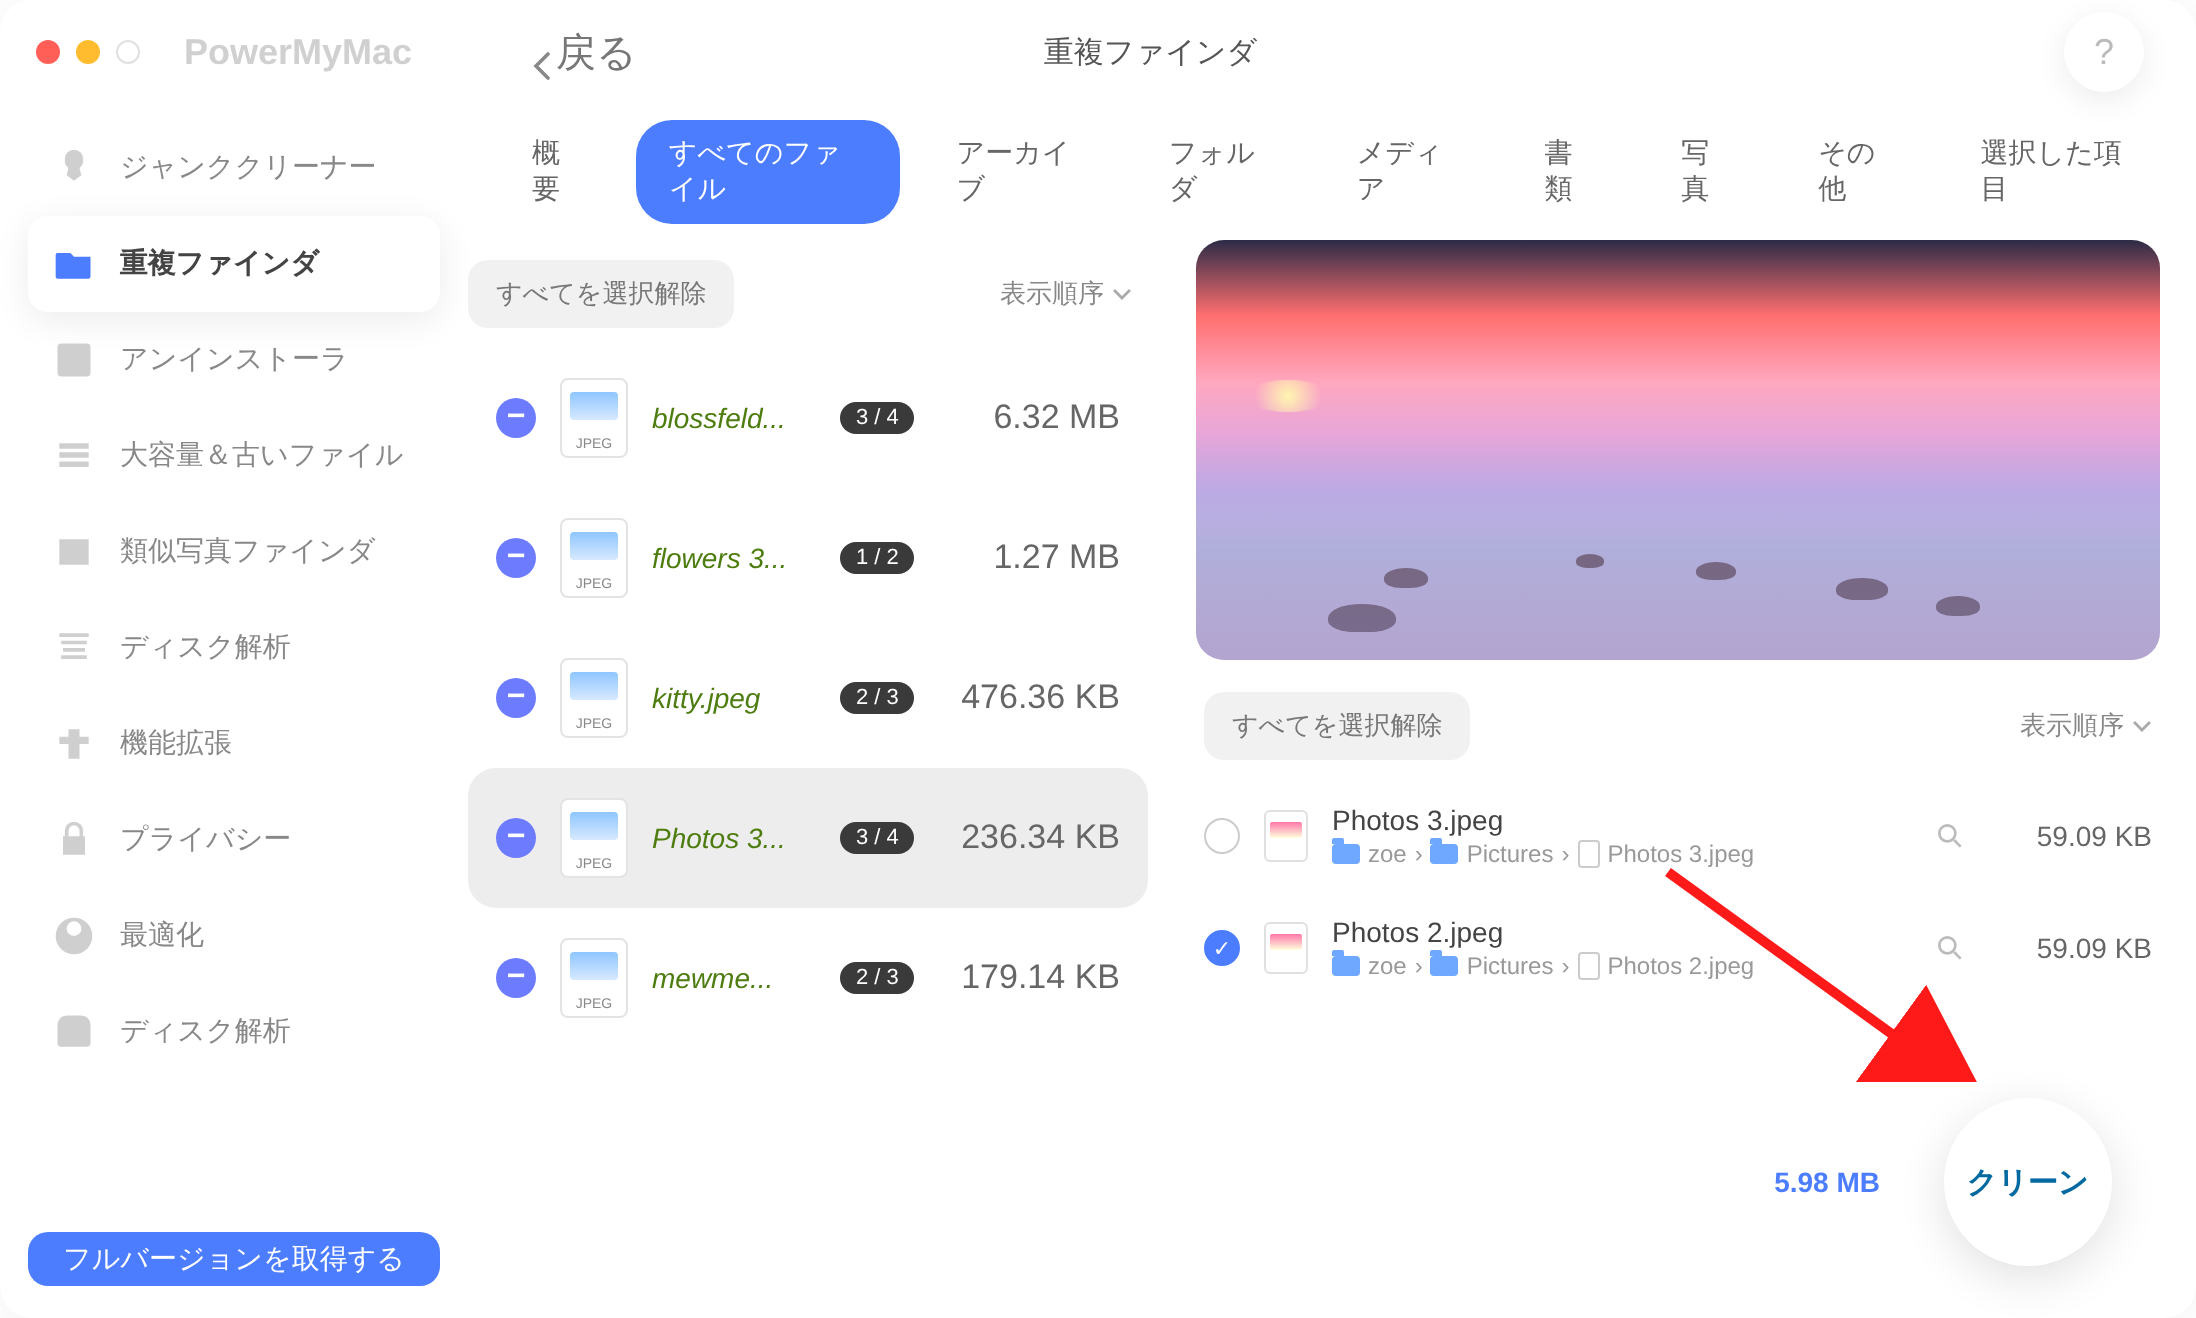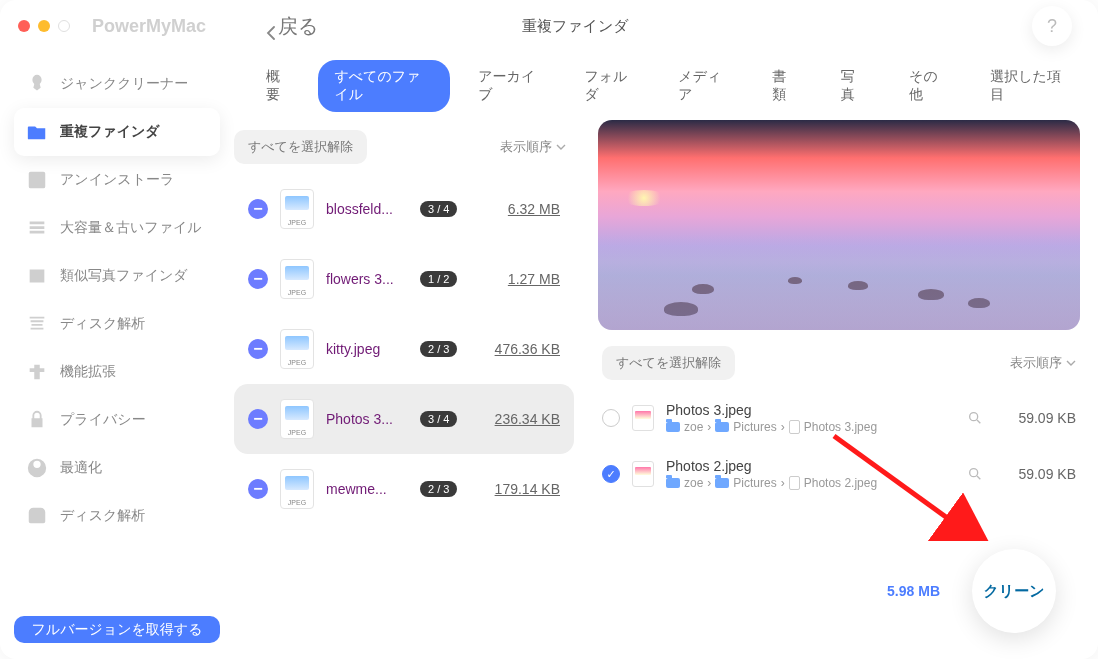--- a/index.html
+++ b/index.html
@@ -33,23 +33,23 @@
 .left { width: 340px; display: flex; flex-direction: column; }
 .toolbar { display: flex; align-items: center; justify-content: space-between; padding: 10px 8px 10px 0; }
 .pill { background: #f1f1f1; border-radius: 10px; padding: 8px 14px; font-size: 13px; color: #777; cursor: pointer; }
 .sort { font-size: 13px; color: #888; display: flex; align-items: center; gap: 4px; cursor: pointer; }
 .filelist { flex: 1; overflow: auto; }
 .row { display: flex; align-items: center; height: 70px; padding: 0 14px; border-radius: 14px; gap: 12px; cursor: pointer; }
 .row.selected { background: #ededed; }
 .row .minus { width: 20px; height: 20px; border-radius: 50%; background: #6d7cff; display: flex; align-items: center; justify-content: center; color: #fff; font-weight: bold; }
 .row .thumb { width: 34px; height: 40px; background: #fff; border: 1px solid #e3e3e3; border-radius: 4px; position: relative; display: flex; flex-direction: column; align-items: center; justify-content: flex-end; font-size: 7px; color: #888; padding-bottom: 2px; }
 .row .thumb::before { content: ""; position: absolute; top: 6px; left: 4px; right: 4px; height: 14px; background: linear-gradient(#8ec6ff,#d7e9ff); border-radius: 2px; }
-.row .fname { flex: 0 0 82px; font-size: 14px; color: #701a75; white-space: nowrap; overflow: hidden; text-overflow: ellipsis; }
+.row .fname { flex: 0 0 82px; font-size: 14px; color: #4d7c0f; white-space: nowrap; overflow: hidden; text-overflow: ellipsis; font-style: italic; }
 .row .badge { background: #3a3a3a; color: #fff; font-size: 11px; border-radius: 10px; padding: 2px 8px; }
-.row .size { flex: 1; text-align: right; font-size: 14px; color: #666; text-decoration: underline; }
+.row .size { flex: 1; text-align: right; font-size: 17px; color: #666; }
 .right { flex: 1; display: flex; flex-direction: column; position: relative; }
 .preview { height: 210px; border-radius: 14px; overflow: hidden; background: linear-gradient(to bottom, #2b2b46 0%, #ff6f6f 18%, #ffa8c0 34%, #e8a6d8 46%, #b9a8e6 60%, #a7b0dd 74%, #c9b6d8 100%); position: relative; }
 .preview::after { content:""; position:absolute; left:0; right:0; bottom:0; height:46%; background: linear-gradient(to bottom, rgba(255,255,255,0) 0%, rgba(200,180,220,0.35) 30%, rgba(160,150,200,0.55) 100%); }
 .preview .sun { position:absolute; left:24px; top:70px; width:44px; height:16px; background: radial-gradient(circle, #fff6b0 0%, rgba(255,246,176,0) 70%); border-radius:50%; }
 .preview .rock { position:absolute; background:#4a3a4a; border-radius:50% 50% 40% 40%; }
 .toolbar2 { display: flex; align-items: center; justify-content: space-between; padding: 16px 4px 10px 4px; }
 .detaillist { flex: 1; }
 .drow { display: flex; align-items: center; height: 56px; gap: 12px; padding: 0 4px; }
 .drow .chk { width: 18px; height: 18px; border: 1.5px solid #ccc; border-radius: 50%; display:flex; align-items:center; justify-content:center; }
 .drow .chk.checked { background:#4c7dff; border-color:#4c7dff; }

